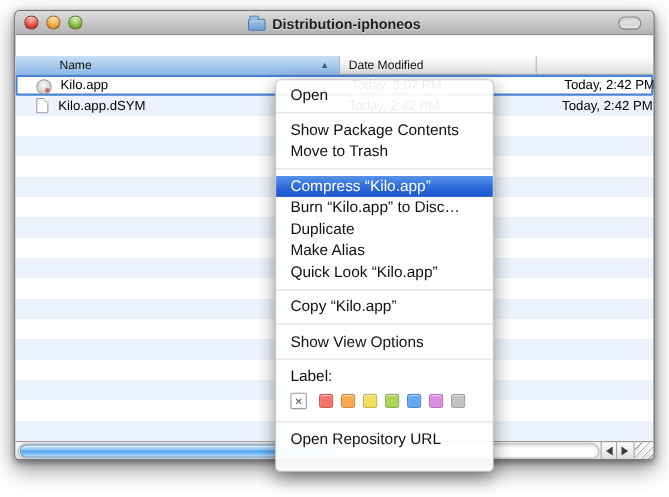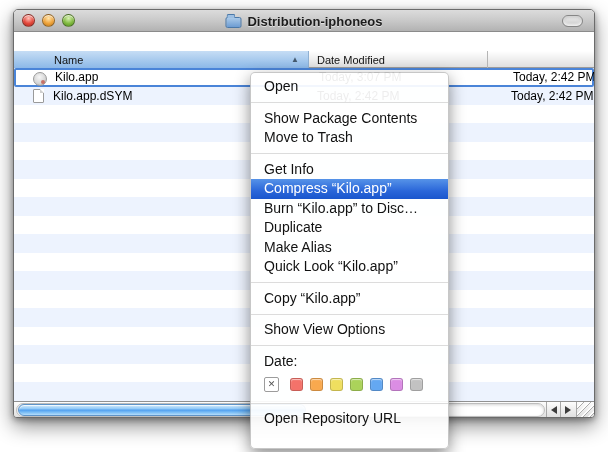--- a/index.html
+++ b/index.html
@@ -158,32 +158,31 @@
     </div>
 
   </div>
 
   <div class="menu">
     <div class="mi">Open</div>
     <div class="msep"></div>
     <div class="mi">Show Package Contents</div>
     <div class="mi">Move to Trash</div>
     <div class="msep"></div>
-    <div class="mi">Get Info</div>
     <div class="mi hl">Compress “Kilo.app”</div>
     <div class="mi">Burn “Kilo.app” to Disc…</div>
     <div class="mi">Duplicate</div>
     <div class="mi">Make Alias</div>
     <div class="mi">Quick Look “Kilo.app”</div>
     <div class="msep"></div>
     <div class="mi">Copy “Kilo.app”</div>
     <div class="msep"></div>
     <div class="mi">Show View Options</div>
     <div class="msep"></div>
-    <div class="mi">Date:</div>
+    <div class="mi">Label:</div>
     <div class="label-row">
       <span class="x-swatch">✕</span>
       <span class="swatch" style="background: rgb(244, 114, 106);"></span>
       <span class="swatch" style="background: rgb(249, 169, 78);"></span>
       <span class="swatch" style="background: rgb(239, 223, 95);"></span>
       <span class="swatch" style="background: rgb(171, 211, 90);"></span>
       <span class="swatch" style="background: rgb(100, 168, 242);"></span>
       <span class="swatch" style="background: rgb(219, 141, 228);"></span>
       <span class="swatch" style="background: rgb(194, 194, 194);"></span>
     </div>

